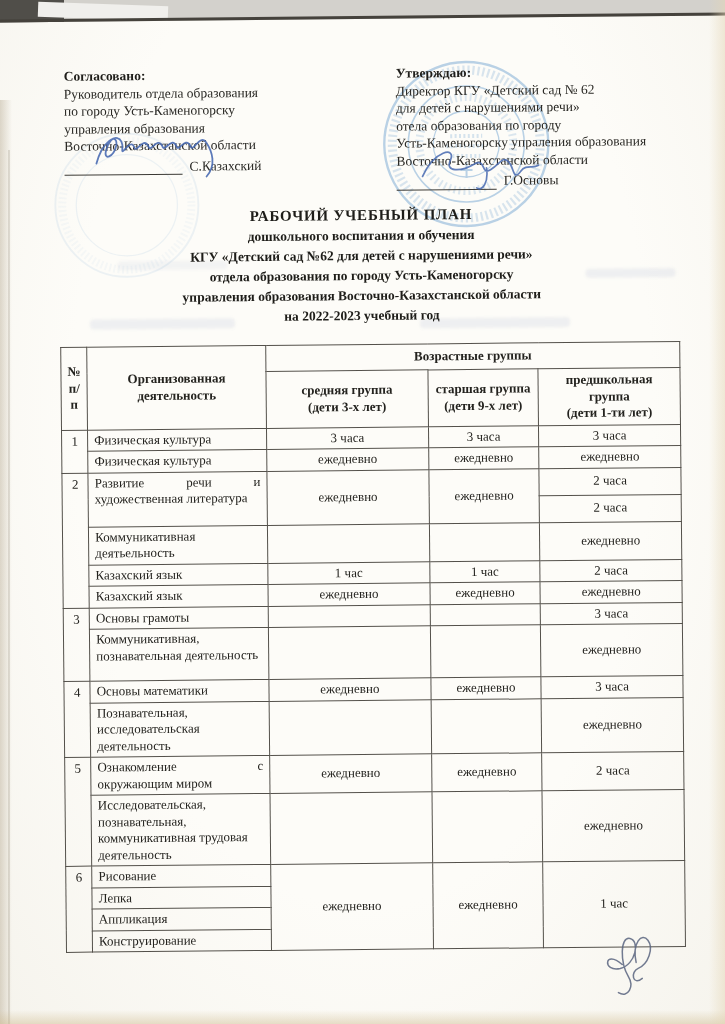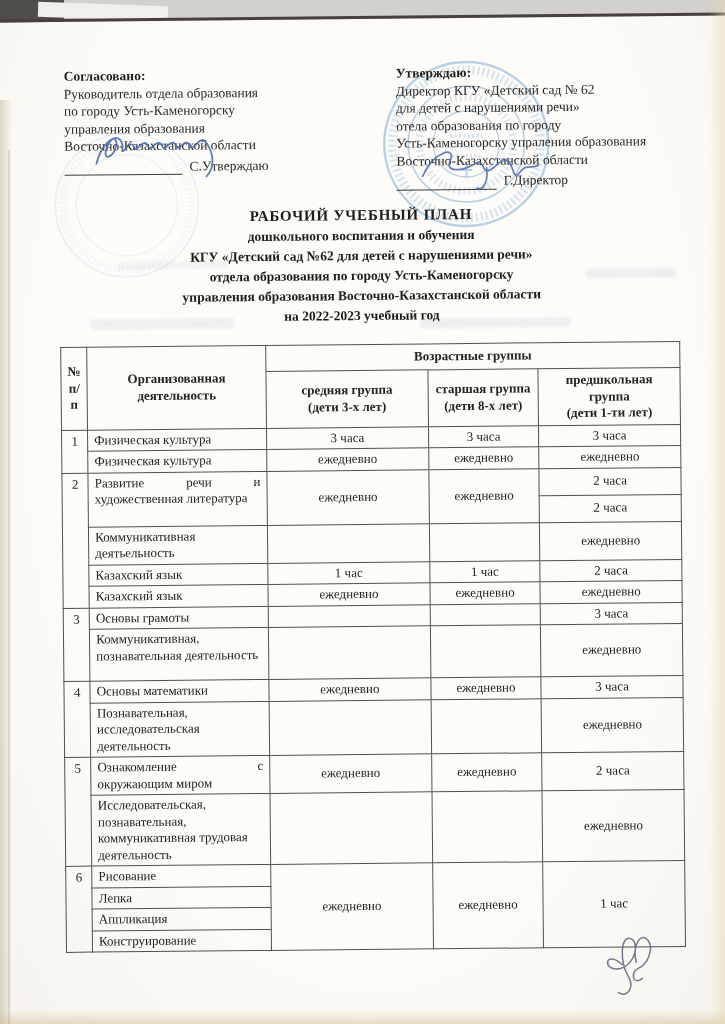--- a/index.html
+++ b/index.html
@@ -99,34 +99,34 @@
     </svg>
 
     <div class="approval ap-left">
       <div class="head">Согласовано:</div>
       <div>Руководитель отдела образования</div>
       <div>по городу Усть-Каменогорску</div>
       <div>управления образования</div>
       <div>Восточно-Казахстанской области</div>
       <div class="sig-row">
         <div class="sig-line"></div>
-        <span>С.Утверждаю</span>
+        <span>С.Казахский</span>
       </div>
     </div>
 
     <div class="approval ap-right">
       <div class="head">Утверждаю:</div>
       <div>Директор КГУ «Детский сад № 62</div>
       <div>для детей с нарушениями речи»</div>
       <div>отела образования по городу</div>
       <div>Усть-Каменогорску упраления образования</div>
       <div>Восточно-Казахстанской области</div>
       <div class="sig-row">
         <div class="sig-line"></div>
-        <span>Г.Директор</span>
+        <span>Г.Основы</span>
       </div>
     </div>
 
     <svg class="ink" style="left:100px;top:100px;" width="150" height="62" viewBox="0 0 150 62">
       <path d="M8 42 C 14 20, 30 10, 28 24 C 26 36, 14 40, 18 28 C 24 10, 36 16, 34 28 C 33 36, 42 16, 46 26 C 48 33, 55 15, 60 25 C 62 33, 69 15, 74 25 C 76 33, 83 15, 88 25 C 90 33, 97 15, 102 25 C 104 34, 112 12, 118 22 C 124 31, 128 45, 118 56" fill="none" stroke="#4668b0" stroke-width="1.8" stroke-linecap="round" opacity=".88"></path>
     </svg>
     <svg class="ink" style="left:428px;top:124px;" width="130" height="58" viewBox="0 0 130 58">
       <path d="M6 34 C 18 8, 40 4, 34 18 C 28 30, 44 30, 58 22 C 70 16, 64 34, 74 28 C 84 22, 86 14, 92 20 C 98 26, 96 40, 104 30 C 110 22, 116 28, 122 24 M70 26 C 72 40, 66 50, 60 46" fill="none" stroke="#4668b0" stroke-width="1.7" stroke-linecap="round" opacity=".85"></path>
     </svg>
     <svg class="ink" style="left:596px;top:912px;" width="78" height="82" viewBox="0 0 78 82">
@@ -155,21 +155,21 @@
           <th rowspan="2">№
 п/п</th>
           <th rowspan="2">Организованная
 деятельность</th>
           <th colspan="3">Возрастные группы</th>
         </tr>
         <tr class="h54">
           <th>средняя группа
 (дети 3-х лет)</th>
           <th>старшая группа
-(дети 8-х лет)</th>
+(дети 9-х лет)</th>
           <th>предшкольная
 группа
 (дети 1-ти лет)</th>
         </tr>
 
         <tr class="h21">
           <td class="num" rowspan="2">1</td>
           <td class="act">Физическая культура</td>
           <td class="val">3 часа</td>
           <td class="val">3 часа</td>

